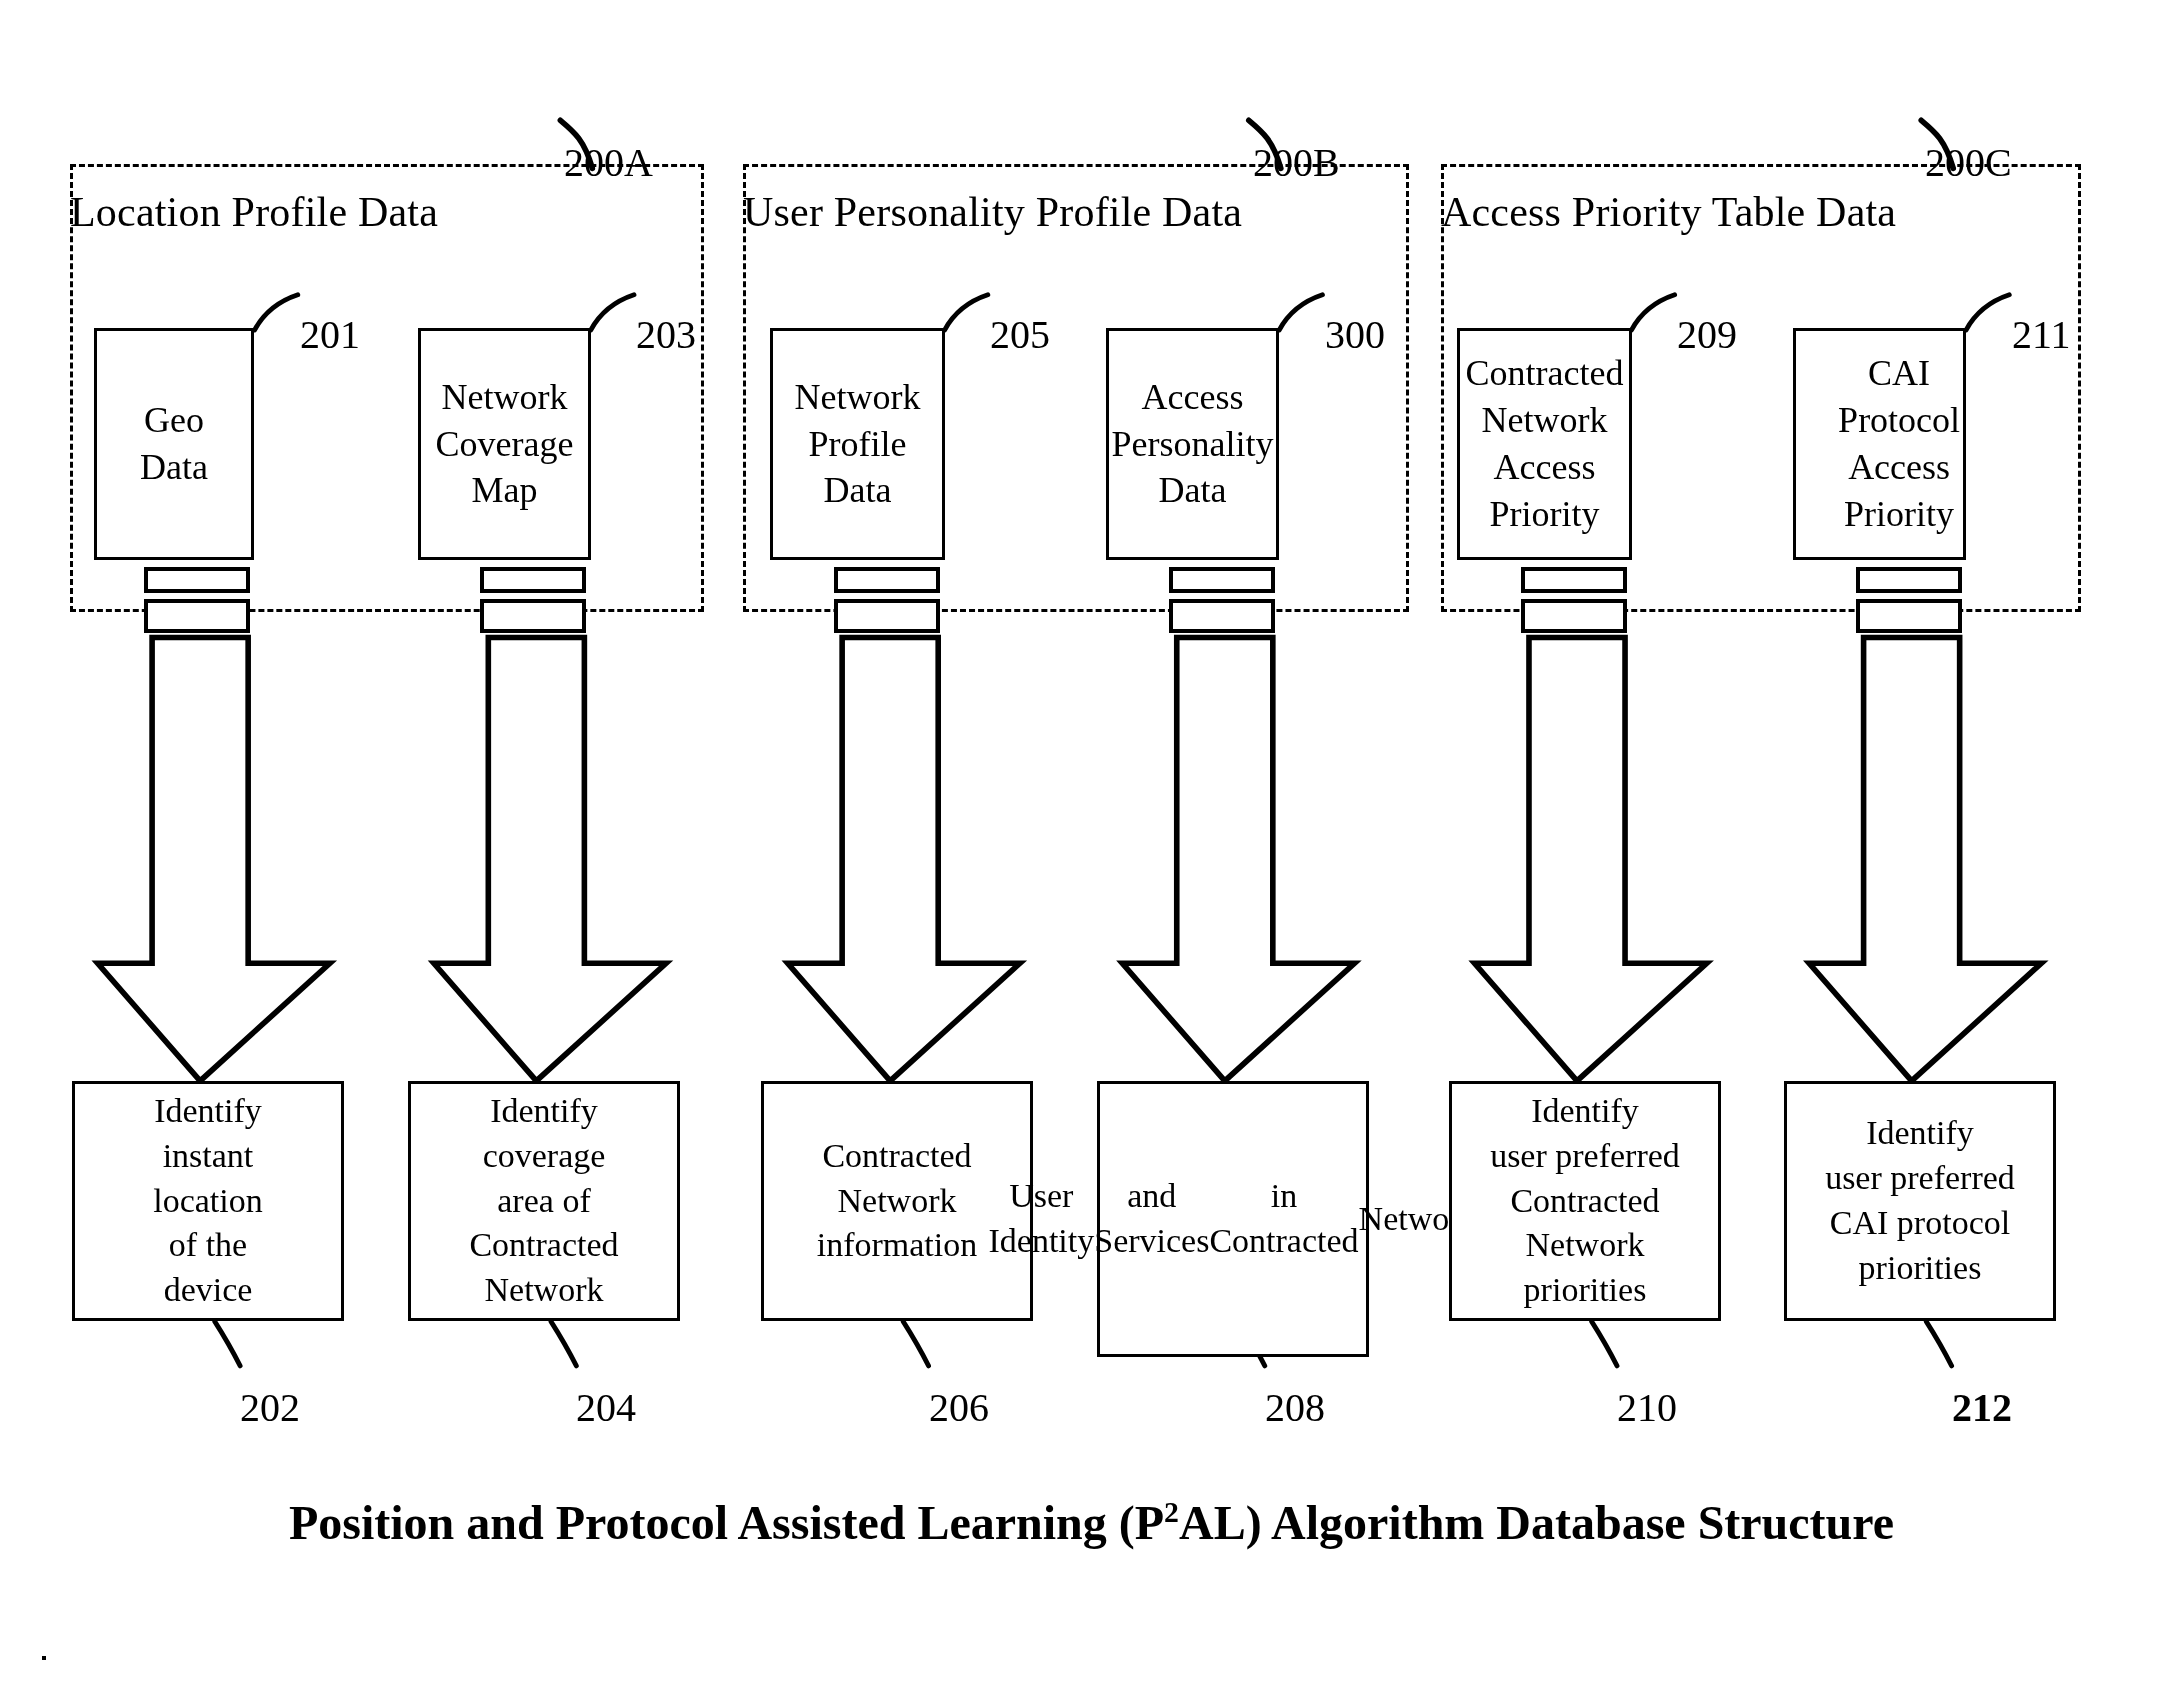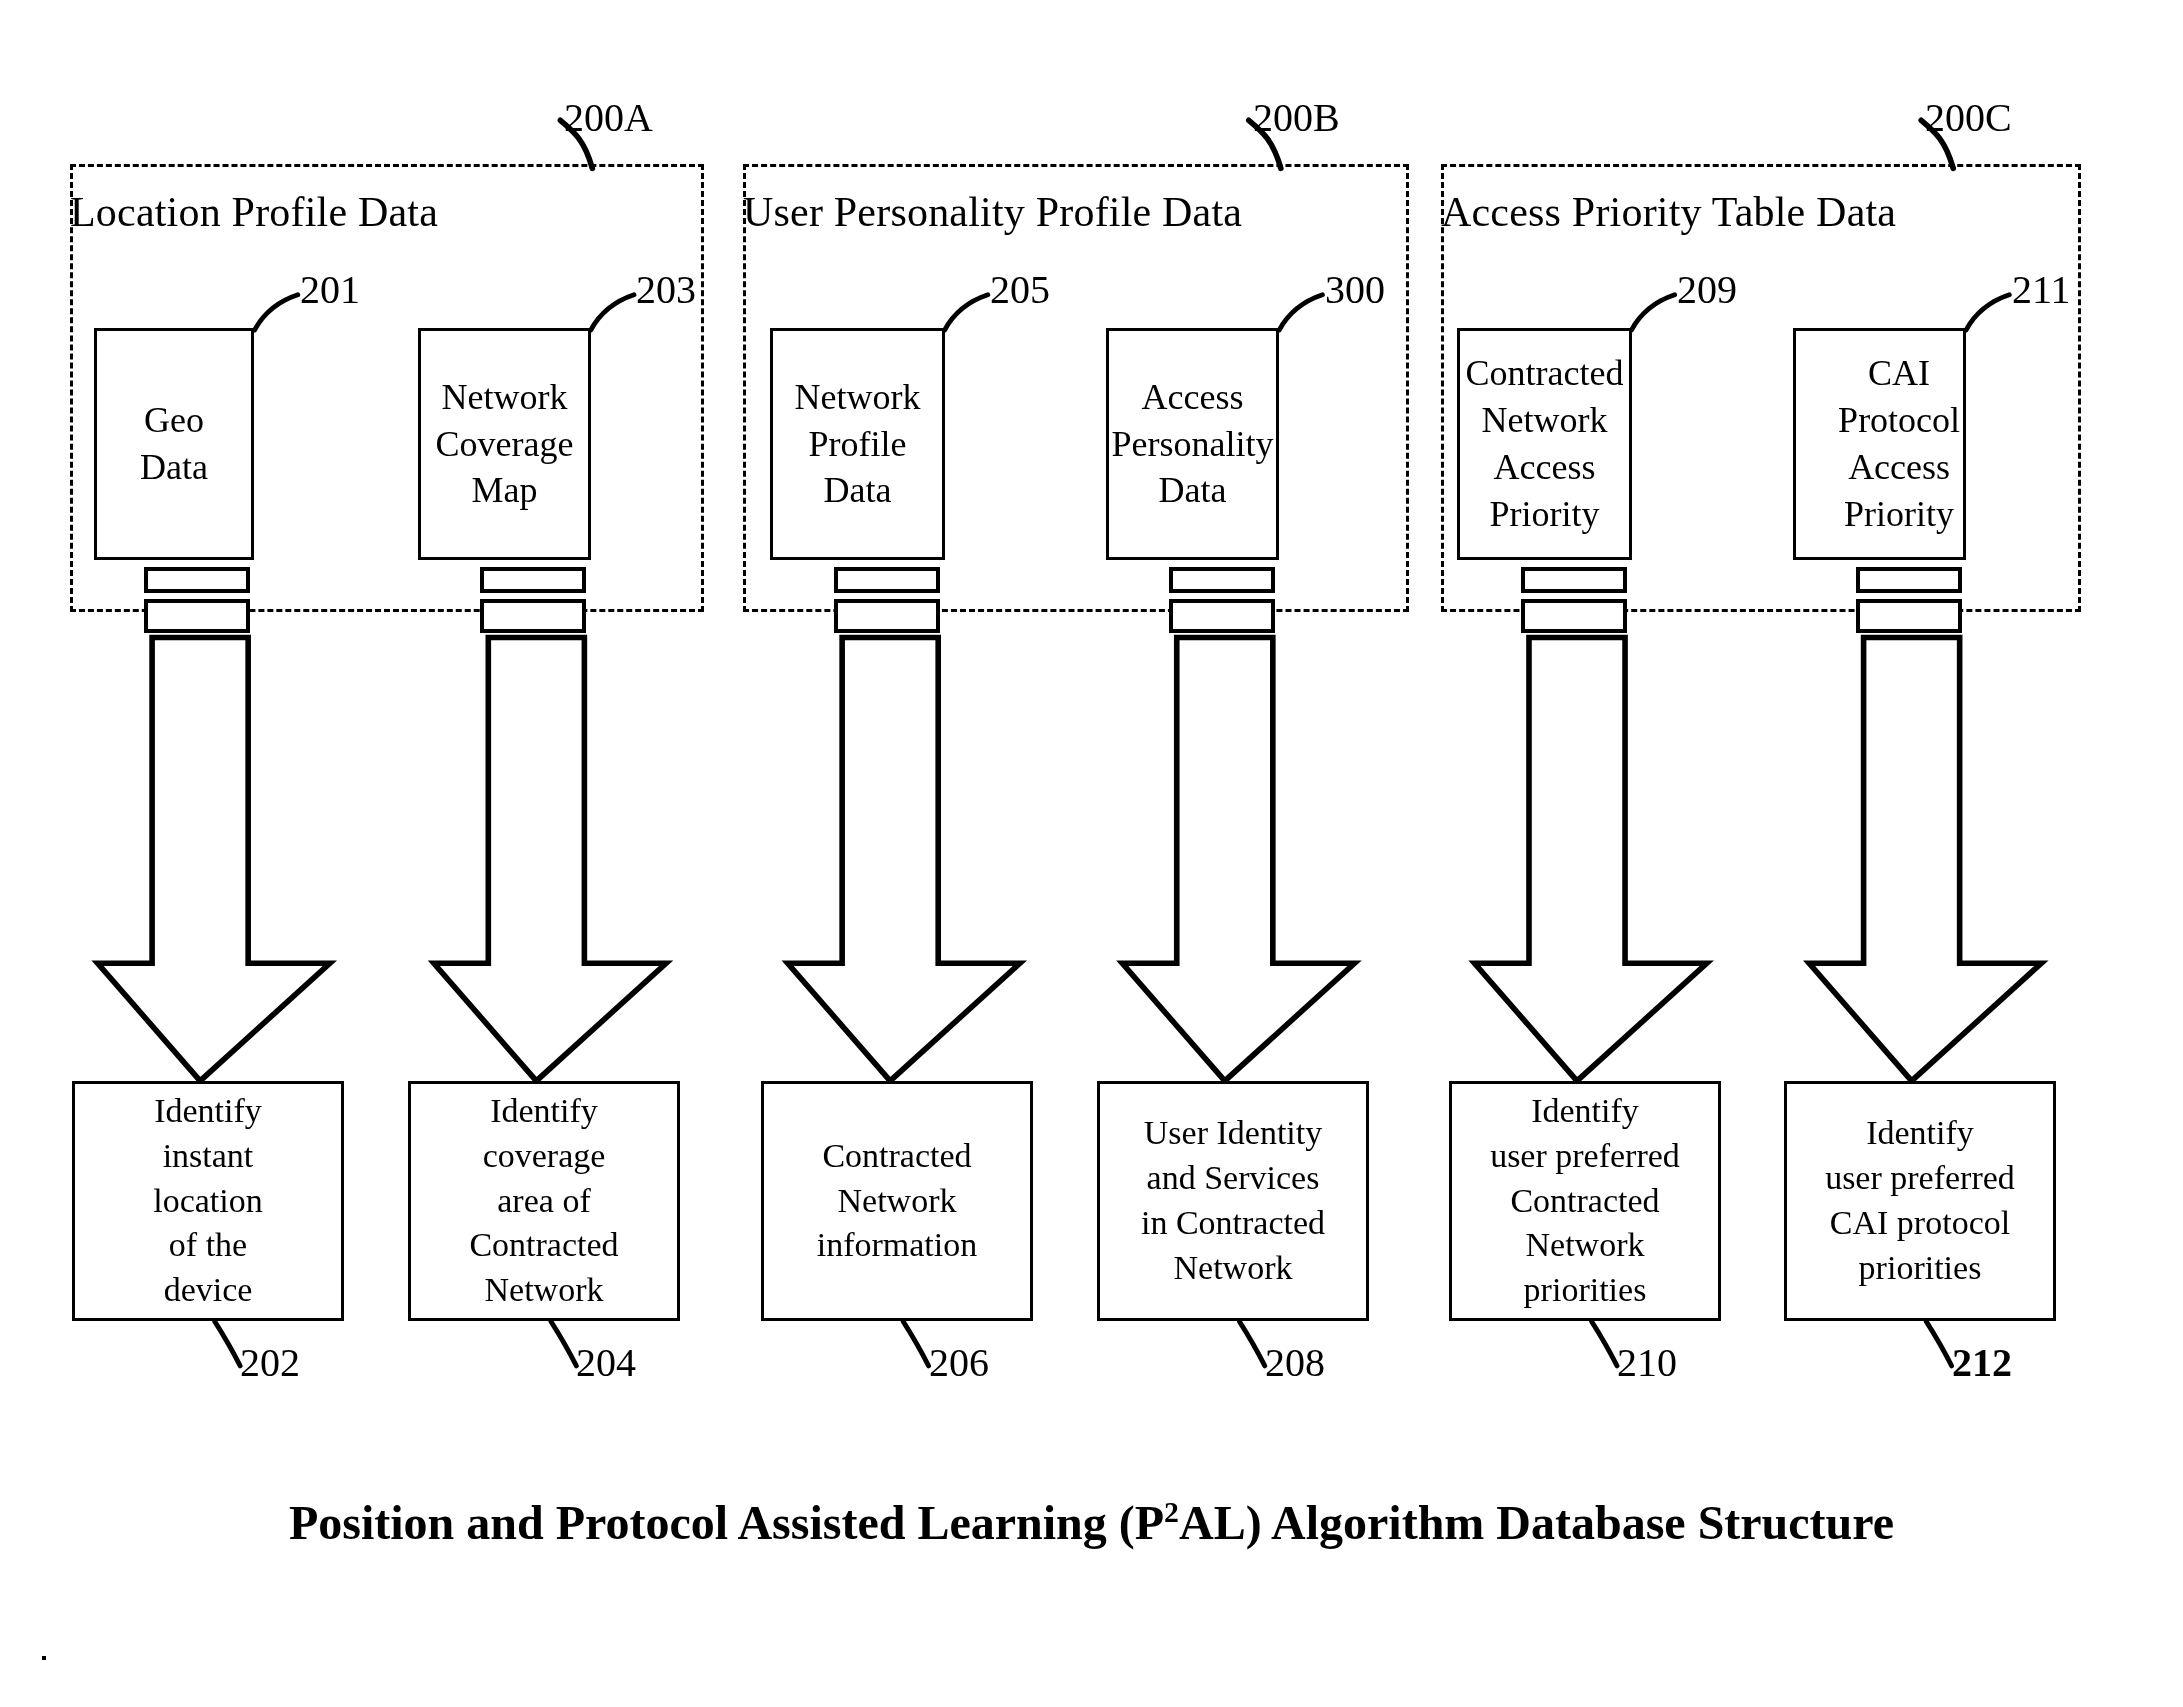--- a/index.html
+++ b/index.html
@@ -37,20 +37,21 @@
     color: #000000;
     white-space: nowrap;
     letter-spacing: 0.2px;
   }
   
   .ref-num {
     position: absolute;
     font-size: 40px;
     color: #000000;
     white-space: nowrap;
+    margin-top: 45px;
   }
   
   .data-box {
     position: absolute;
     border: 3.2px solid #000000;
     box-sizing: border-box;
     background: #ffffff;
     display: flex;
     align-items: center;
     justify-content: center;
@@ -227,21 +228,21 @@
       <div>coverage</div>
       <div>area of</div>
       <div>Contracted</div>
       <div>Network</div>
     </div>
   <div class="result-box" style="left: 761px; top: 1081px; width: 272px; height: 240px; display: flex; flex-direction: column; align-items: center; justify-content: center;">
       <div>Contracted</div>
       <div>Network</div>
       <div>information</div>
     </div>
-  <div class="result-box" style="left: 1097px; top: 1081px; width: 272px; height: 240px; display: flex; flex-direction: column; align-items: center; justify-content: center;">
+  <div class="result-box" style="left: 1097px; top: 1081px; width: 272px; height: 276px; display: flex; flex-direction: row; align-items: center; justify-content: center;">
       <div>User Identity</div>
       <div>and Services</div>
       <div>in Contracted</div>
       <div>Network</div>
     </div>
   <div class="result-box" style="left: 1449px; top: 1081px; width: 272px; height: 240px; display: flex; flex-direction: column; align-items: center; justify-content: center;">
       <div>Identify</div>
       <div>user preferred</div>
       <div>Contracted</div>
       <div>Network</div>

